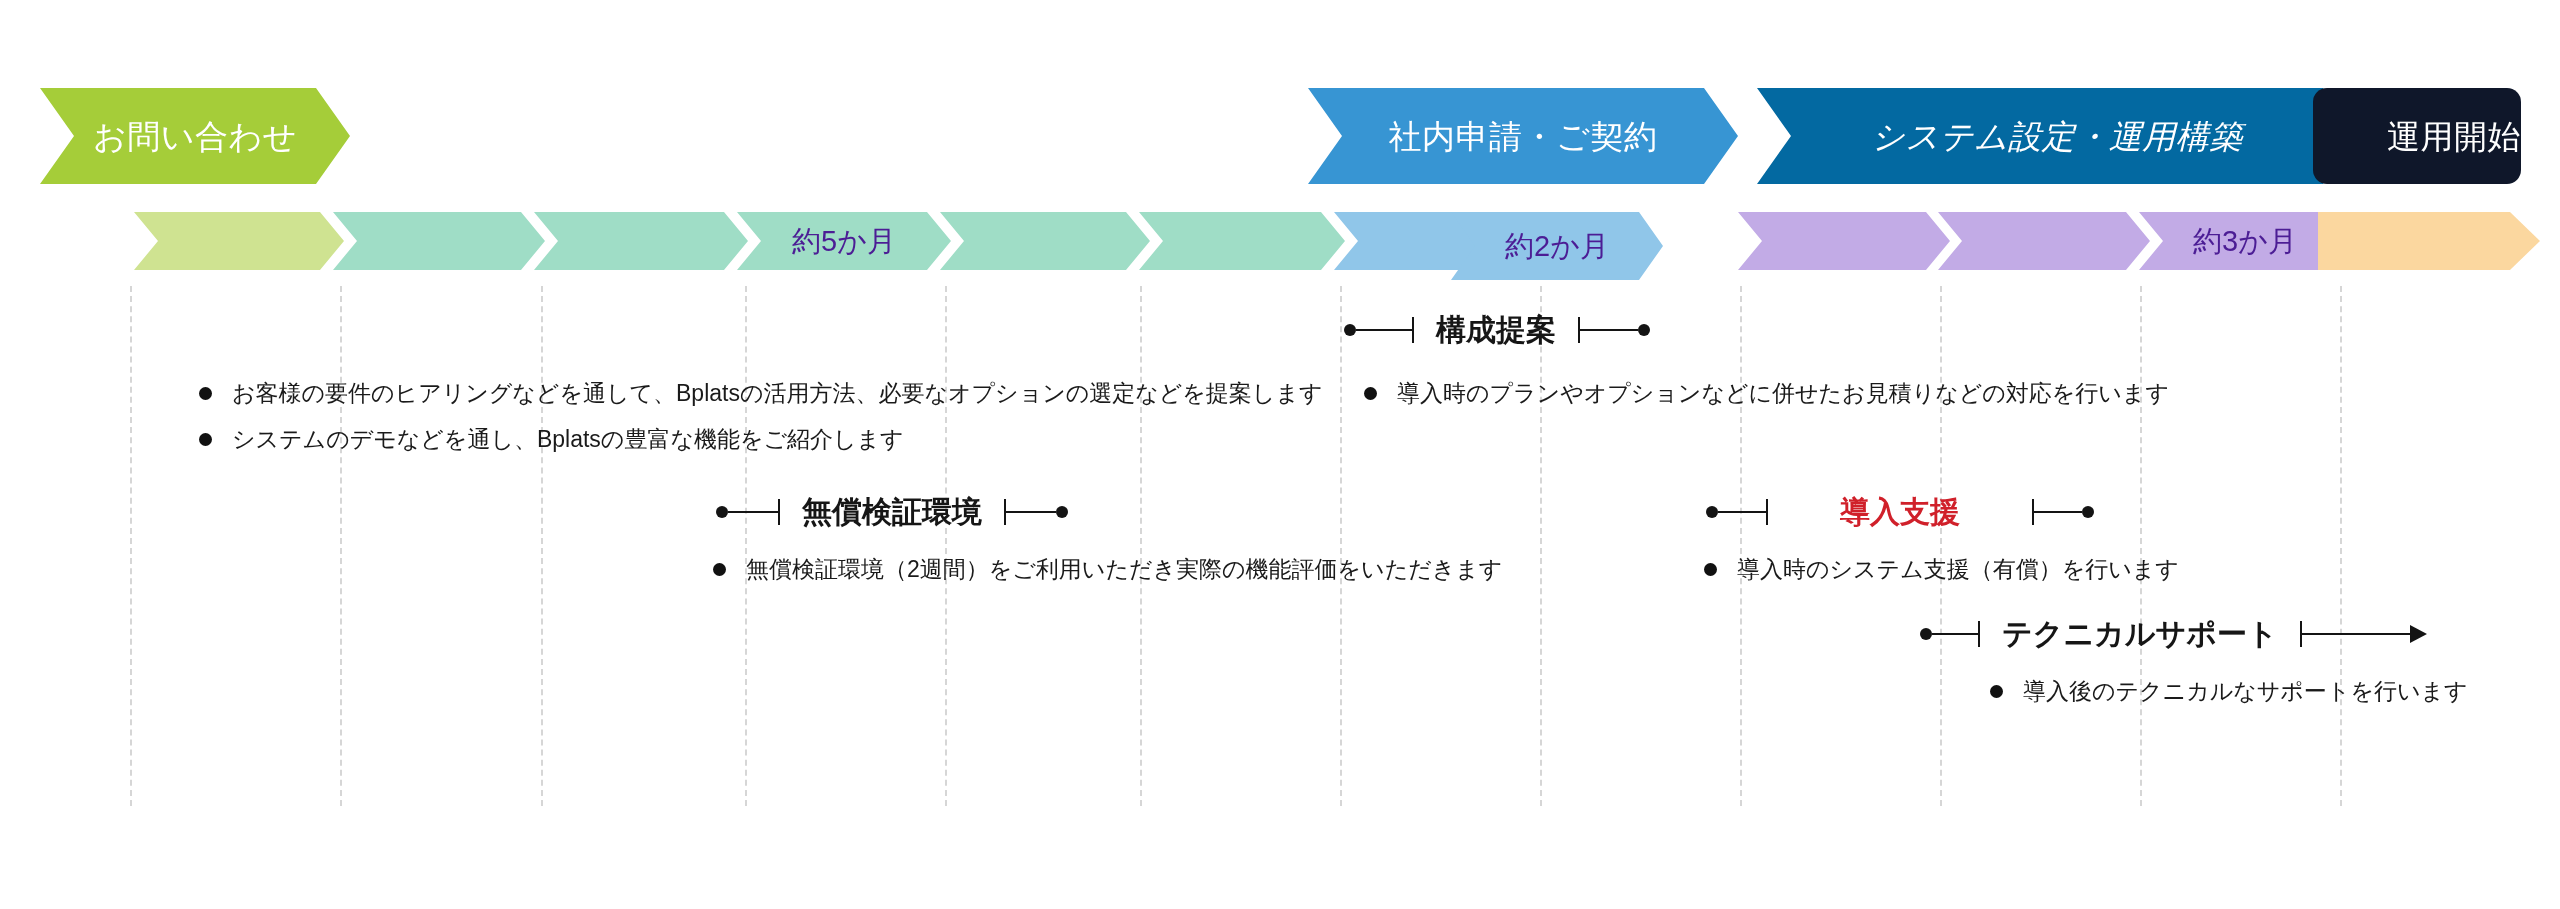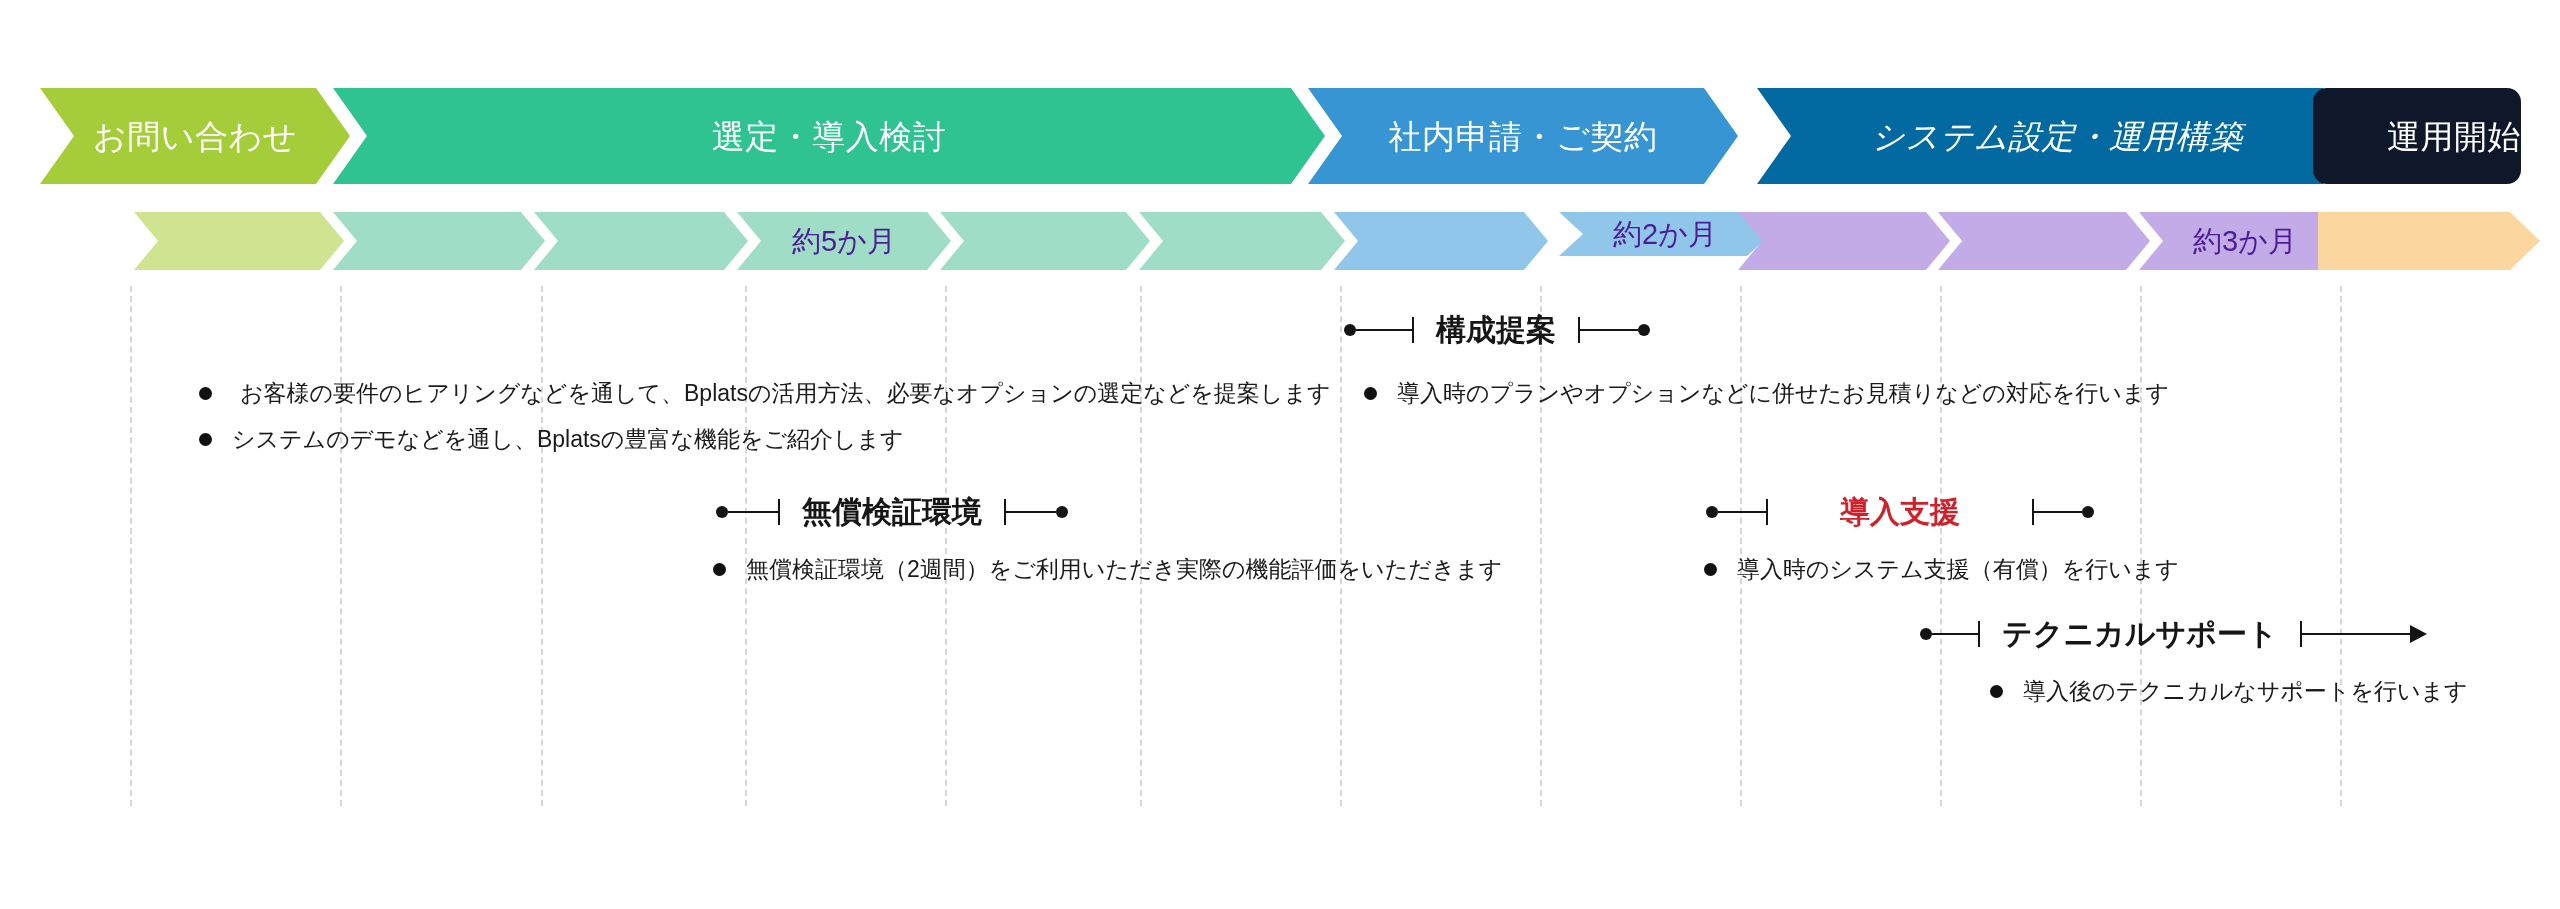--- a/index.html
+++ b/index.html
@@ -93,23 +93,20 @@
   <div class="gridline" style="left:1940px;height:520px;"></div>
   <div class="gridline" style="left:2140px;height:520px;"></div>
   <div class="gridline" style="left:2340px;height:520px;"></div>
 
   <div class="band" style="left:0;top:88px;width:2560px;height:96px;">
 
     <div class="chev first" style="left:40px;top:0;width:310px;height:96px;background:#a5cd39;">
       <span class="phase-label">お問い合わせ</span>
     </div>
 
-    <div class="chev mid" style="left:333px;top:0;width:992px;height:96px;background:#2fc391;">
-      <span class="phase-label">選定・導入検討</span>
-    </div>
 
     <div class="chev mid" style="left:1308px;top:0;width:430px;height:96px;background:#3795d3;">
       <span class="phase-label">社内申請・ご契約</span>
     </div>
 
     <div class="chev mid" style="left:1757px;top:0;width:600px;height:96px;background:#0369a1;font-style:italic;">
       <span class="phase-label">システム設定・運用構築</span>
     </div>
 
     <div class="chev cap" style="left:2313px;top:0;width:208px;height:96px;background:#0f172a;justify-content:flex-end;">
@@ -133,42 +130,42 @@
     </div>
     <div class="dchev mid" style="left:940px;top:0;width:210px;height:58px;background:#9fddc6;">
       <span class="dur-label"></span>
     </div>
     <div class="dchev mid" style="left:1139px;top:0;width:206px;height:58px;background:#9fddc6;">
       <span class="dur-label"></span>
     </div>
     <div class="dchev mid" style="left:1334px;top:0;width:214px;height:58px;background:#90c6e9;">
       <span class="dur-label"></span>
     </div>
-    <div class="dchev mid" style="left:1559px;top:0;width:212px;height:44px;background:#90c6e9;">
+    <div class="dchev mid" style="left:1451px;top:0;width:212px;height:68px;background:#90c6e9;">
       <span class="dur-label">約2か月</span>
     </div>
     <div class="dchev mid" style="left:1738px;top:0;width:212px;height:58px;background:#c2abe6;">
       <span class="dur-label"></span>
     </div>
     <div class="dchev mid" style="left:1938px;top:0;width:212px;height:58px;background:#c2abe6;">
       <span class="dur-label"></span>
     </div>
     <div class="dchev mid" style="left:2139px;top:0;width:212px;height:58px;background:#c2abe6;">
       <span class="dur-label">約3か月</span>
     </div>
     <div class="dchev mid" style="left:2339px;top:0;width:0px;height:58px;background:#c2abe6;">
       <span class="dur-label"></span>
     </div>
     <div class="dchev arrowend" style="left:2318px;top:0;width:222px;height:58px;background:#fbd79f;">
       <span class="dur-label"></span>
     </div>
   </div>
 
 
-  <div class="bullet-row" style="left:199px;top:382px;gap:8px;">
+  <div class="bullet-row" style="left:199px;top:382px;">
     <span class="bullet-dot"></span>
     <span class="bullet-text">お客様の要件のヒアリングなどを通して、Bplatsの活用方法、必要なオプションの選定などを提案します</span>
   </div>
   <div class="bullet-row" style="left:199px;top:428px;">
     <span class="bullet-dot"></span>
     <span class="bullet-text">システムのデモなどを通し、Bplatsの豊富な機能をご紹介します</span>
   </div>
 
   <div class="task" style="left:1344px;top:313px;">
     <span class="dot"></span>

